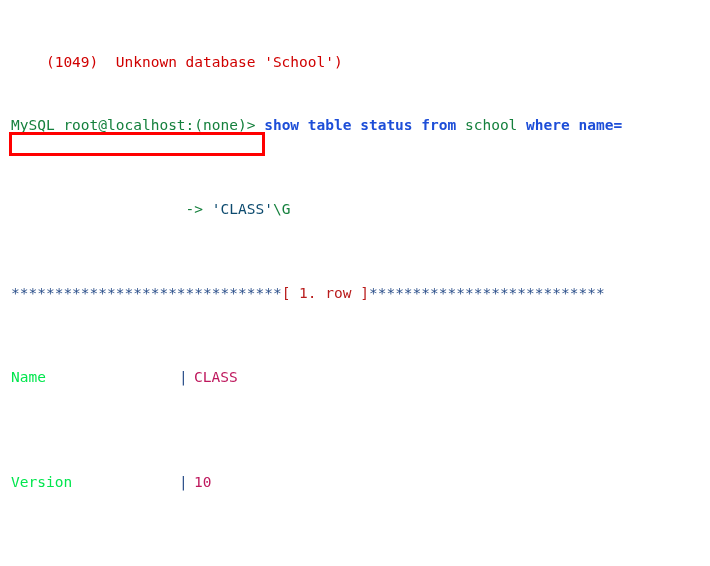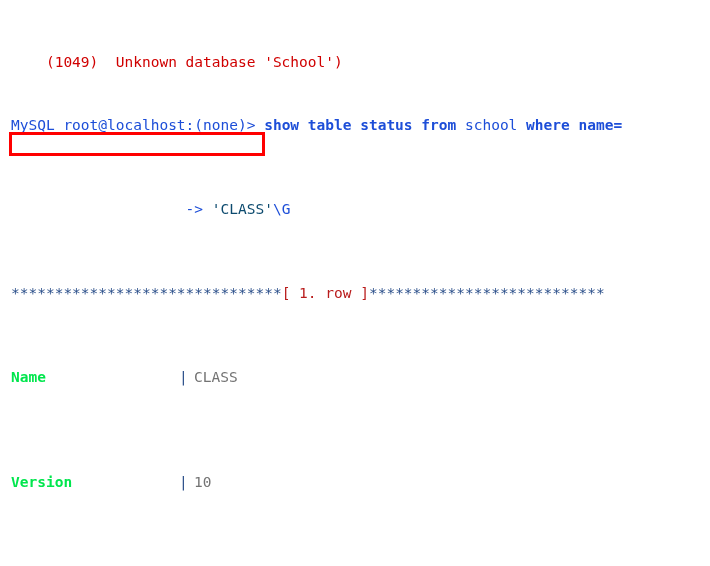--- a/index.html
+++ b/index.html
@@ -48,25 +48,25 @@
   }
 
   #body-lines {
     position: absolute;
     left: 0;
     top: 9px;
     width: 710px;
   }
 
   .kw      { color: #1d4ed8; font-weight: bold; }
-  .plain   { color: #1d4ed8; }
+  .plain   { color: #15803d; }
   .str     { color: #0c4a6e; }
   .err     { color: #d00000; }
-  .field   { color: #00e64d; font-weight: bold; }
-  .val     { color: #737373; }
+  .field   { color: #00e64d; font-weight: normal; }
+  .val     { color: #be185d; }
   .stars   { color: #2b4f8a; }
   .brk     { color: #b91c1c; }
 
   .row-line {
     height: 21px;
     white-space: pre;
     padding-left: 2px;
     position: relative;
   }
   .fieldname {

